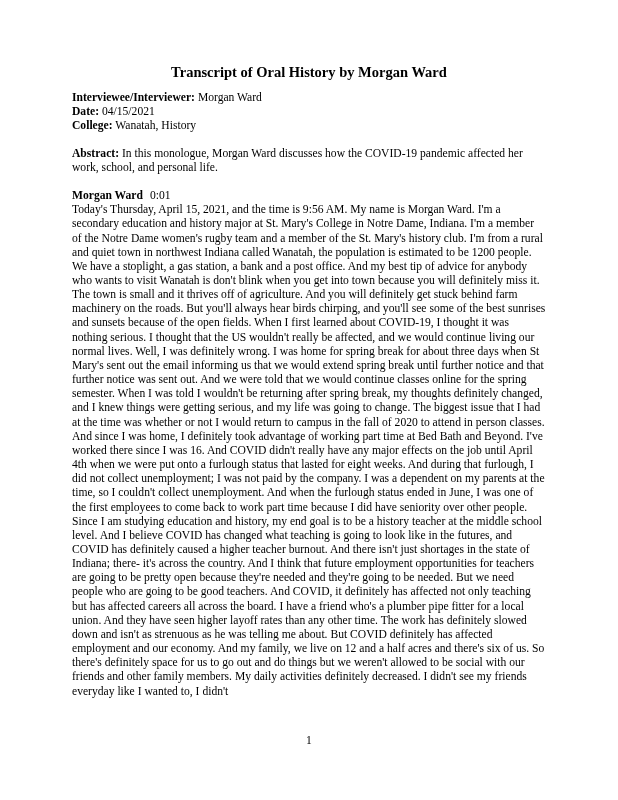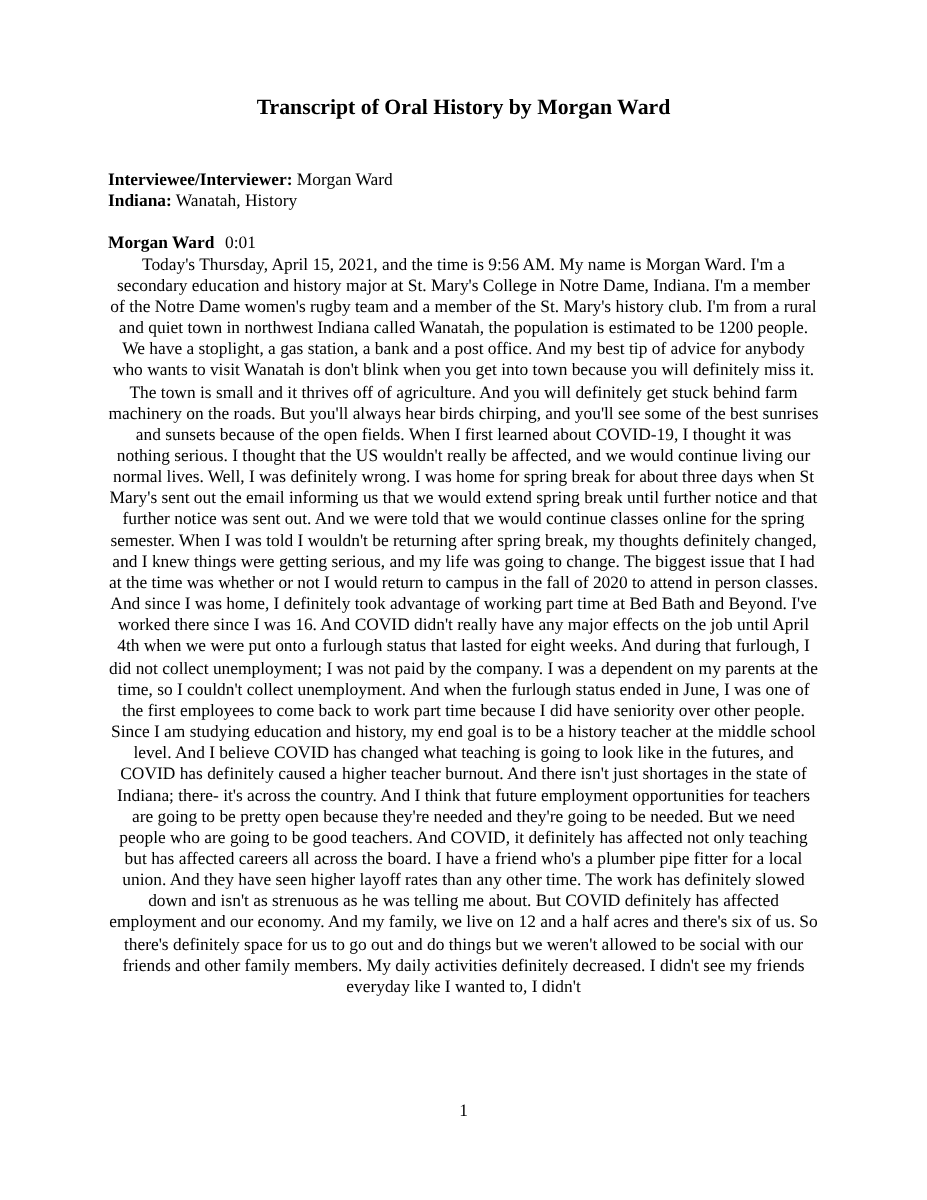--- a/index.html
+++ b/index.html
@@ -18,38 +18,38 @@
     font-family: "Liberation Serif", "DejaVu Serif", serif;
     overflow: hidden;
   }
   .doc-title {
     text-align: center;
     font-weight: bold;
     font-size: 14.5px;
     line-height: 17px;
   }
   .meta-block {
-    margin-top: 32px;
+    margin-top: 10px;
     font-size: 11.6px;
     line-height: 14.2px;
   }
   .abstract-block {
     margin-top: 13px;
     font-size: 11.6px;
     line-height: 14.2px;
   }
   .speaker-line {
     margin-top: 14px;
     font-size: 11.6px;
     line-height: 14.2px;
   }
   .body-text {
     font-size: 11.6px;
     line-height: 14.15px;
-    text-align: center;
+    text-align: left;
   }
   .b { font-weight: bold; }
   .ts { margin-left: 7px; margin-top: 17px; }
   .page-number {
     position: absolute;
     top: 734px;
     left: 0;
     right: 0;
     text-align: center;
     font-size: 11.6px;
@@ -61,25 +61,33 @@
 <div class="page">
 
   <div class="doc-title">Transcript of Oral History by Morgan Ward</div>
 
   <div class="meta-block">
     <div class="meta-line">
       <span class="b">Interviewee/Interviewer:</span>
       <span>Morgan Ward</span>
     </div>
     <div class="meta-line">
-      <span class="b">Indiana:</span>
+      <span class="b">Date:</span>
+      <span>04/15/2021</span>
+    </div>
+    <div class="meta-line">
+      <span class="b">College:</span>
       <span>Wanatah, History</span>
     </div>
   </div>
 
+  <div class="abstract-block">
+    <span class="b">Abstract:</span>
+    <span>In this monologue, Morgan Ward discusses how the COVID-19 pandemic affected her work, school, and personal life.</span>
+  </div>
 
   <div class="speaker-line">
     <span class="b">Morgan Ward</span><span class="ts">0:01</span>
   </div>
 
   <div class="body-text">Today's Thursday, April 15, 2021, and the time is 9:56 AM. My name is Morgan Ward. I'm a secondary education and history major at St. Mary's College in Notre Dame, Indiana. I'm a member of the Notre Dame women's rugby team and a member of the St. Mary's history club. I'm from a rural and quiet town in northwest Indiana called Wanatah, the population is estimated to be 1200 people. We have a stoplight, a gas station, a bank and a post office. And my best tip of advice for anybody who wants to visit Wanatah is don't blink when you get into town because you will definitely miss it. The town is small and it thrives off of agriculture. And you will definitely get stuck behind farm machinery on the roads. But you'll always hear birds chirping, and you'll see some of the best sunrises and sunsets because of the open fields. When I first learned about COVID-19, I thought it was nothing serious. I thought that the US wouldn't really be affected, and we would continue living our normal lives. Well, I was definitely wrong. I was home for spring break for about three days when St Mary's sent out the email informing us that we would extend spring break until further notice and that further notice was sent out. And we were told that we would continue classes online for the spring semester. When I was told I wouldn't be returning after spring break, my thoughts definitely changed, and I knew things were getting serious, and my life was going to change. The biggest issue that I had at the time was whether or not I would return to campus in the fall of 2020 to attend in person classes. And since I was home, I definitely took advantage of working part time at Bed Bath and Beyond. I've worked there since I was 16. And COVID didn't really have any major effects on the job until April 4th when we were put onto a furlough status that lasted for eight weeks. And during that furlough, I did not collect unemployment; I was not paid by the company. I was a dependent on my parents at the time, so I couldn't collect unemployment. And when the furlough status ended in June, I was one of the first employees to come back to work part time because I did have seniority over other people. Since I am studying education and history, my end goal is to be a history teacher at the middle school level. And I believe COVID has changed what teaching is going to look like in the futures, and COVID has definitely caused a higher teacher burnout. And there isn't just shortages in the state of Indiana; there- it's across the country. And I think that future employment opportunities for teachers are going to be pretty open because they're needed and they're going to be needed. But we need people who are going to be good teachers. And COVID, it definitely has affected not only teaching but has affected careers all across the board. I have a friend who's a plumber pipe fitter for a local union. And they have seen higher layoff rates than any other time. The work has definitely slowed down and isn't as strenuous as he was telling me about. But COVID definitely has affected employment and our economy. And my family, we live on 12 and a half acres and there's six of us. So there's definitely space for us to go out and do things but we weren't allowed to be social with our friends and other family members. My daily activities definitely decreased. I didn't see my friends everyday like I wanted to, I didn't</div>
 
   <div class="page-number">1</div>
 
 </div>

